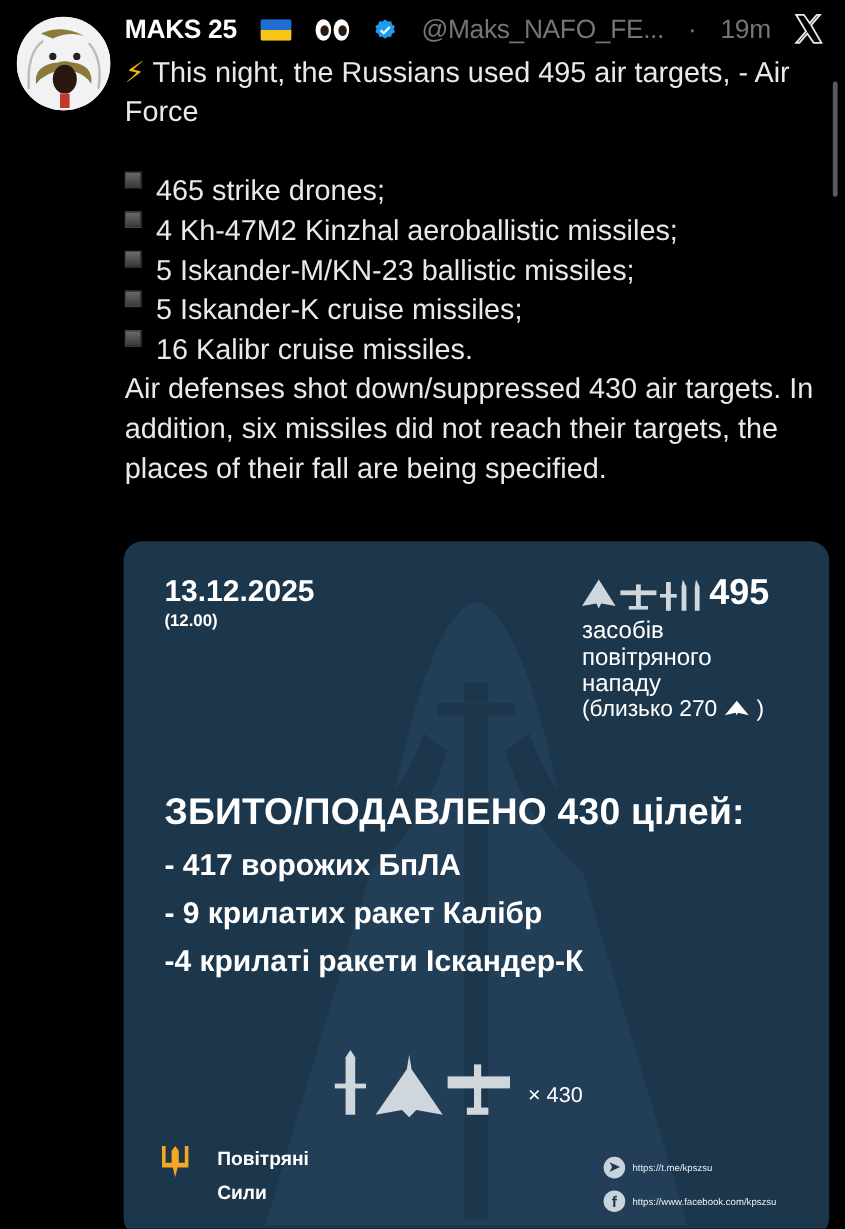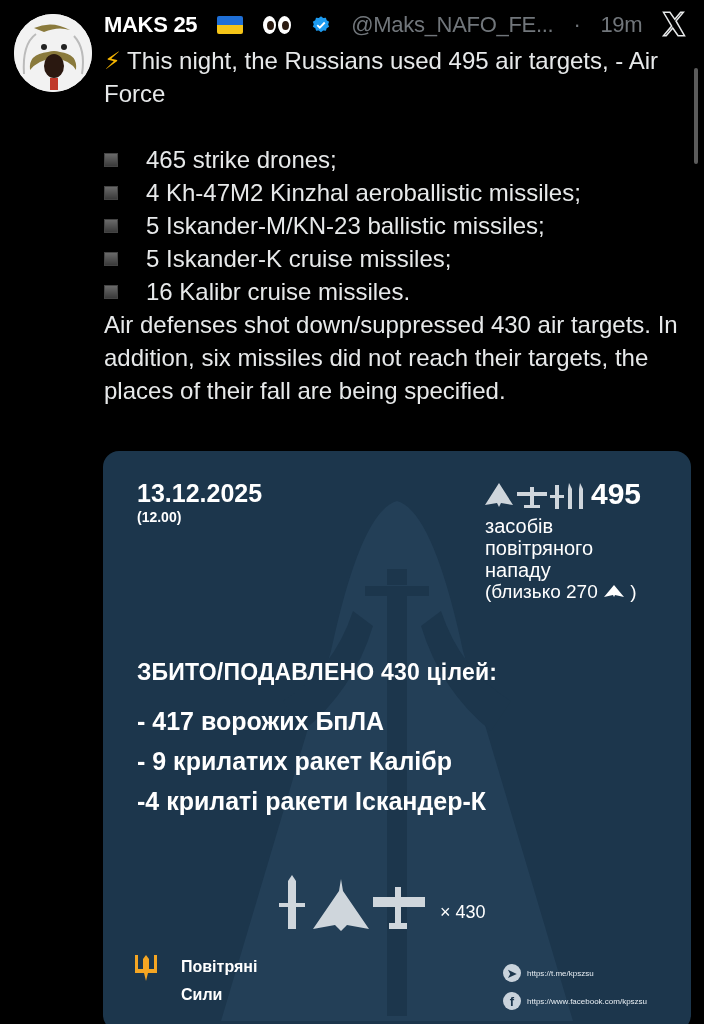--- a/index.html
+++ b/index.html
@@ -16,33 +16,33 @@
   .eye::after { content: ""; position: absolute; left: 4px; top: 5px; width: 7px; height: 9px; border-radius: 50%; background: #2a1a10; }
   .verified { width: 20px; height: 20px; }
   .handle { font-size: 22px; color: #71767b; letter-spacing: -0.3px; }
   .x-logo { position: absolute; right: 16px; top: 10px; width: 28px; height: 28px; }
   .scrollbar { position: absolute; right: 6px; top: 68px; width: 4px; height: 96px; background: #5b5b5b; border-radius: 2px; }
 
   .tweet-text { position: absolute; left: 104px; top: 44px; width: 580px; font-size: 24px; line-height: 33px; color: #e7e9ea; }
   .tweet-text p { margin: 0; }
   .bolt { color: #f5b400; }
   .list { margin-top: 33px; }
-  .list li { list-style: none; display: flex; align-items: center; gap: 28px; height: 33px; }
+  .list li { list-style: none; display: flex; gap: 12px; height: 33px; }
   .sq { width: 14px; height: 14px; background: linear-gradient(#6a6a6a, #3a3a3a); border: 1px solid #444; }
   .para2 { margin-top: 33px; }
 
   .card { position: absolute; left: 103px; top: 451px; width: 588px; height: 580px; border-radius: 16px; background: #1c364c; overflow: hidden; }
   .wm { position: absolute; left: 0; top: 0; width: 588px; height: 580px; }
   .date { position: absolute; left: 34px; top: 28px; font-weight: bold; font-size: 25px; color: #fff; }
   .time { position: absolute; left: 34px; top: 58px; font-weight: bold; font-size: 14px; color: #fff; }
   .count-row { position: absolute; left: 380px; top: 26px; display: flex; align-items: flex-end; gap: 4px; }
   .count-num { font-weight: bold; font-size: 30px; color: #fff; }
   .count-desc { position: absolute; left: 382px; top: 64px; font-size: 20px; line-height: 22px; color: #ffffff; }
   .near { font-size: 19px; }
-  .shot-title { position: absolute; left: 34px; top: 208px; font-weight: bold; font-size: 23px; color: #fff; letter-spacing: 0.2px; }
+  .shot-title { position: absolute; left: 34px; top: 208px; font-weight: bold; font-size: 31px; color: #fff; letter-spacing: 0.2px; }
   .shot-list { position: absolute; left: 34px; top: 250px; font-size: 25px; line-height: 40px; color: #fff; font-weight: bold; }
   .icons-430 { position: absolute; left: 174px; top: 422px; }
   .x430 { position: absolute; left: 337px; top: 451px; font-size: 18px; color: #fff; }
   .af-logo { position: absolute; left: 30px; top: 502px; width: 26px; height: 30px; }
   .af-name { position: absolute; left: 78px; top: 502px; font-size: 16px; line-height: 28px; color: #fff; font-weight: bold; }
   .links { position: absolute; left: 400px; top: 508px; font-size: 8px; color: #e8eef3; }
   .link-row { display: flex; align-items: center; gap: 6px; height: 28px; }
   .circ { width: 18px; height: 18px; border-radius: 50%; background: #c9d3dc; display: inline-flex; align-items: center; justify-content: center; color: #1c364c; font-weight: bold; font-size: 13px; }
 </style>
 </head>

